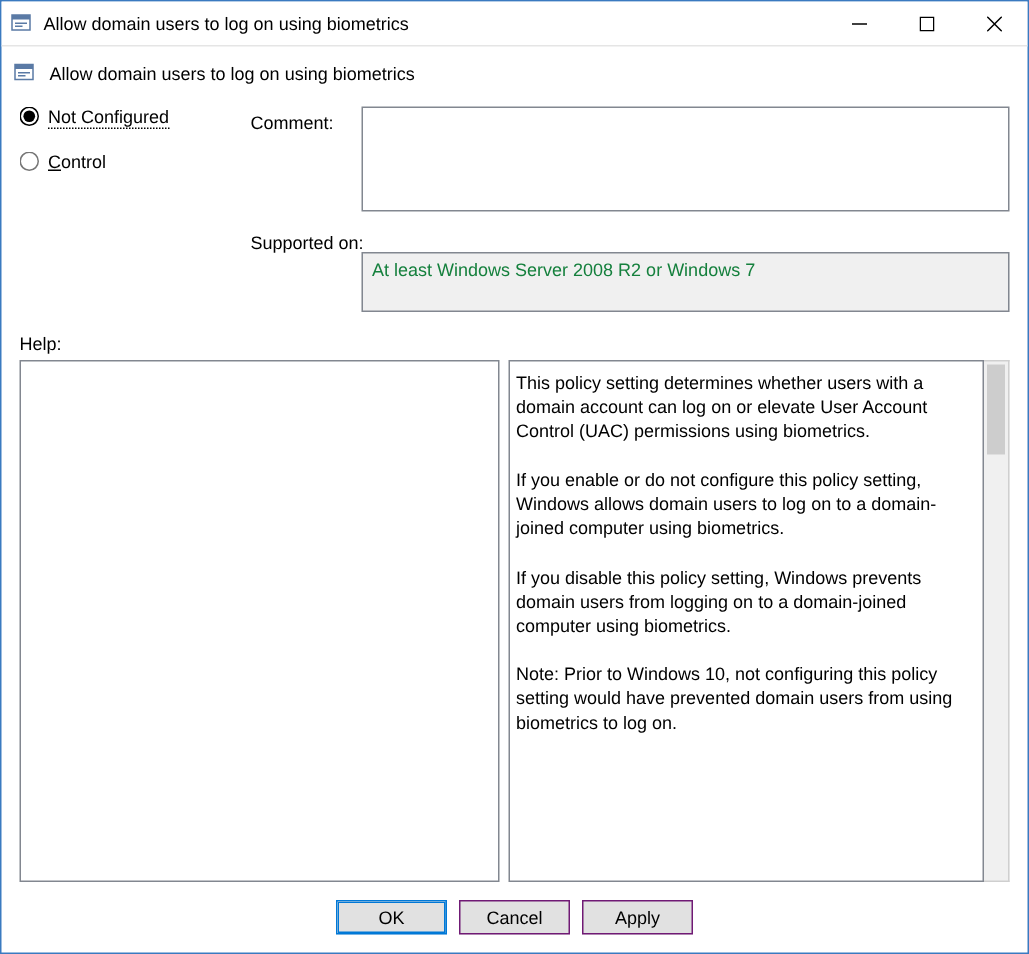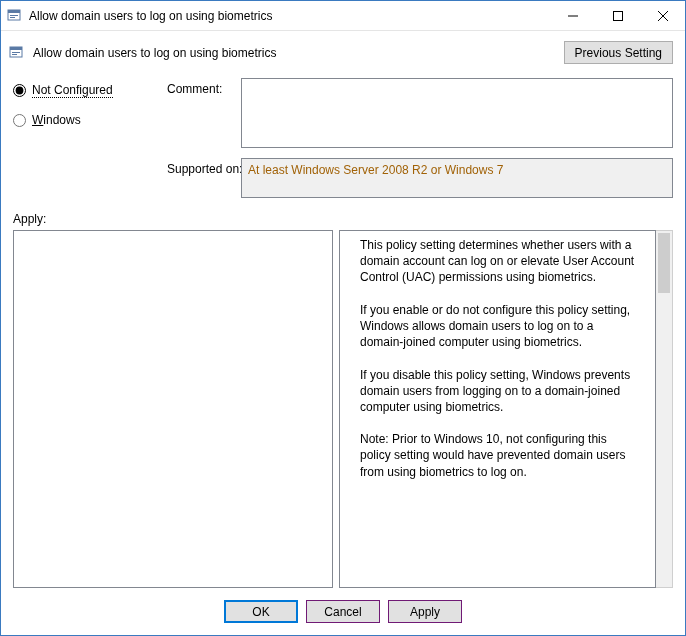--- a/index.html
+++ b/index.html
@@ -51,42 +51,42 @@
     padding: 0 10px;
   }
   
   .config {
     display:grid;
     grid-template-columns: 150px 70px 1fr;
     column-gap: 4px;
     padding: 0 12px;
   }
   .radio-col { grid-column:1; grid-row:1 / span 3; }
-  .radio-item { display:flex; align-items:center; height:24px; gap:6px; margin-bottom:6px; }
+  .radio-item { display:flex; align-items:flex-start; height:24px; gap:6px; margin-bottom:6px; }
   .radio-item input { margin:0; accent-color:#000; }
   .comment-lbl { grid-column:2; grid-row:1; padding-top:4px; }
   .comment-box {
     grid-column:3; grid-row:1 / span 3;
     height: 70px;
     border: 1px solid #828790;
     background: #fff;
     resize: none;
     font: inherit;
     padding: 2px 4px;
     overflow-y: scroll;
   }
   .supported-lbl { grid-column:2; grid-row:4; padding-top:14px; text-align:left; white-space:nowrap; padding-right:4px;}
   .config .spacer { grid-column:1; grid-row:4; }
   .supported-box {
     grid-column:3; grid-row:4;
-    margin-top:10px;
+    margin-top:27px;
     height: 40px;
     border: 1px solid #828790;
     background: #f0f0f0;
-    color:#a16207;
+    color:#15803d;
     padding: 4px 6px;
     overflow-y: scroll;
   }
   
   .lower-labels {
     display:flex;
     padding: 14px 12px 4px 12px;
   }
   .lower-labels .opt-lbl { width: 326px; }
   
@@ -103,21 +103,21 @@
     background:#fff;
   }
   .help-wrap {
     flex:1;
     display:flex;
   }
   .help-pane {
     flex:1;
     border: 1px solid #828790;
     background:#fff;
-    padding: 6px 20px;
+    padding: 6px 4px;
     font-size:12px;
     line-height:1.35;
     overflow:auto;
     white-space: pre-wrap;
   }
   .scroll-gutter {
     width: 17px;
     background: #f0f0f0;
     border-top:1px solid #cfcfcf;
     border-bottom:1px solid #cfcfcf;
@@ -182,44 +182,43 @@
 <div class="header-row">
   <span class="ico16">
     <svg viewBox="0 0 16 16" width="16" height="16">
       <rect x="1" y="2" width="12" height="10" fill="#fff" stroke="#5a7aa5"></rect>
       <rect x="1" y="2" width="12" height="3" fill="#5a7aa5"></rect>
       <rect x="3" y="7" width="8" height="1" fill="#5a7aa5"></rect>
       <rect x="3" y="9" width="5" height="1" fill="#5a7aa5"></rect>
     </svg>
   </span>
   <span class="header-title">Allow domain users to log on using biometrics</span>
-  <button class="nav-btn">Previous Setting</button>
 </div>
 
 <div class="config">
   <div class="radio-col">
     <label class="radio-item">
       <input type="radio" name="state" checked="" style="">
       <span style="border-bottom:1px dotted #000;">Not Configured</span>
     </label>
     <label class="radio-item">
       <input type="radio" name="state" style="">
-      <span class="underline-first">Windows</span>
+      <span class="underline-first">Control</span>
     </label>
   </div>
   <div class="comment-lbl">Comment:</div>
   <textarea class="comment-box" style=""></textarea>
 
   <div class="spacer"></div>
   <div class="supported-lbl">Supported on:</div>
   <div class="supported-box">At least Windows Server 2008 R2 or Windows 7</div>
 </div>
 
 <div class="lower-labels">
-  <div>Apply:</div>
+  <div>Help:</div>
 </div>
 
 <div class="panes">
   <div class="options-pane"></div>
   <div class="help-wrap">
     <div class="help-pane">This policy setting determines whether users with a domain account can log on or elevate User Account Control (UAC) permissions using biometrics.
 
 If you enable or do not configure this policy setting, Windows allows domain users to log on to a domain-joined computer using biometrics.
 
 If you disable this policy setting, Windows prevents domain users from logging on to a domain-joined computer using biometrics.

